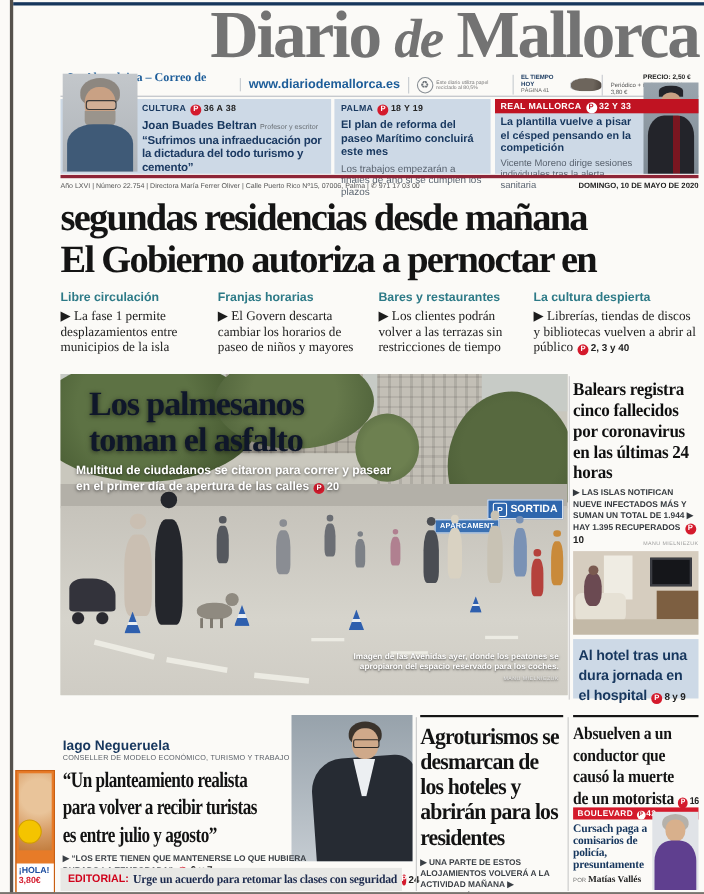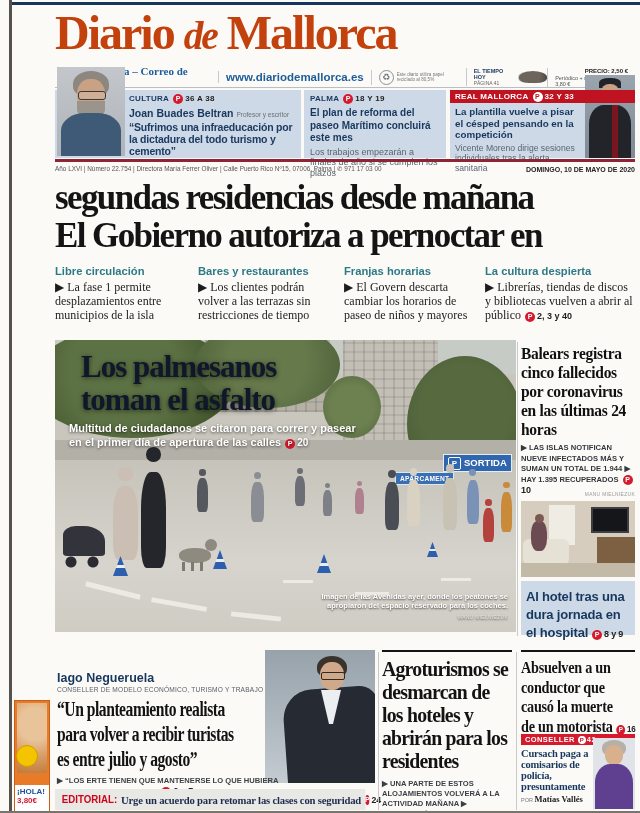--- a/index.html
+++ b/index.html
@@ -11,22 +11,22 @@
   .scan-line{position:absolute;left:9px;top:0;width:3px;height:813px;background:#55514c;}
   .bottom-rule{position:absolute;left:0;bottom:0;width:640px;height:2px;background:#78746e;}
   
   .side-promo{position:absolute;left:14px;top:700px;width:34px;height:110px;background:#e77b28;overflow:hidden;border:1px solid #c95f12;}
   .side-promo .ph{position:absolute;left:2px;top:2px;width:30px;height:70px;background:radial-gradient(circle at 60% 30%,#e9c49a 0 30%,#d9a06a 60%,#c07a3a);}
   .side-promo .badge{position:absolute;left:1px;top:44px;width:20px;height:20px;border-radius:50%;background:#f4c400;border:1px solid #d19d00;}
   .side-promo .promo-text{position:absolute;left:0;bottom:0;width:100%;height:26px;background:#fff;font-weight:bold;color:#1f4fa0;font-size:8px;line-height:9px;padding:2px 0 0 2px;box-sizing:border-box;}
   .side-promo .promo-price{display:block;color:#d41a2c;font-size:8px;}
   
   .top-rule{position:absolute;left:12px;top:2px;width:628px;height:3px;background:#16365c;}
-  .masthead{position:absolute;left:55px;top:3px;width:580px;margin:0;text-align:left;
-     font-family:"Liberation Serif",serif;font-weight:bold;color:#c2410c;font-size:48px;line-height:60px;letter-spacing:-2px;}
+  .masthead{position:absolute;left:55px;top:3px;width:580px;margin:0;text-align:right;
+     font-family:"Liberation Serif",serif;font-weight:bold;color:#737373;font-size:61px;line-height:60px;letter-spacing:-2px;}
   .masthead i{font-size:0.82em;}
   .mast-sub{position:absolute;left:55px;top:67px;width:580px;height:20px;display:flex;align-items:center;justify-content:center;border-bottom:1px solid #b9bec4;}
   .mast-sub>*{padding:0 7px;border-left:1px solid #c6cacf;}
   .mast-sub>*:first-child{border-left:none;}
   .sub-name{font-family:"Liberation Serif",serif;font-weight:bold;color:#1d5d99;font-size:11px;}
   .sub-url{font-weight:bold;color:#1d5d99;font-size:11.5px;}
   .sub-box{display:flex;align-items:center;gap:3px;}
   .rec-icon{width:13px;height:13px;border-radius:50%;border:1px solid #8a9096;color:#6a7076;font-size:9px;line-height:13px;text-align:center;}
   .rec-text{width:62px;font-size:4.6px;line-height:5.2px;color:#777;}
   .weather{flex-direction:column;align-items:flex-start;gap:0;}
@@ -254,26 +254,26 @@
     <span style="display:block;">segundas residencias desde mañana</span>
     <span style="display:block;">El Gobierno autoriza a pernoctar en</span>
   </h2>
 
   <div class="summary">
     <div>
       <div class="kicker">Libre circulación</div>
       <div class="sum-text">▶ La fase 1 permite desplazamientos entre municipios de la isla</div>
     </div>
     <div>
+      <div class="kicker">Franjas horarias</div>
+      <div class="sum-text">▶ El Govern descarta cambiar los horarios de paseo de niños y mayores</div>
+    </div>
+    <div>
       <div class="kicker">Bares y restaurantes</div>
       <div class="sum-text">▶ Los clientes podrán volver a las terrazas sin restricciones de tiempo</div>
-    </div>
-    <div>
-      <div class="kicker">Franjas horarias</div>
-      <div class="sum-text">▶ El Govern descarta cambiar los horarios de paseo de niños y mayores</div>
     </div>
     <div>
       <div class="kicker">La cultura despierta</div>
       <div class="sum-text"><span>▶ Librerías, tiendas de discos y bibliotecas vuelven a abrir al público</span><span class="pmark">P</span><span class="pnum">2, 3 y 40</span></div>
     </div>
   </div>
 
   <div class="photo">
     <div class="sky"></div>
     <div class="bld" style="left:150px;top:0;width:125px;height:72px;"></div>
@@ -382,21 +382,21 @@
 
   <section class="court">
     <div class="col-rule"></div>
     <h3 class="court-head condense" style="margin:0;">
       <span>Absuelven a un conductor que causó la muerte</span>
       <span style="white-space:nowrap;"><span>de un motorista</span><span class="pmark">P</span><span class="pnum">16</span></span>
     </h3>
   </section>
 
   <section class="blvd">
-    <div class="blvd-bar"><span>CONSELLER</span><span class="pmark inv">P</span><span class="pnum">42</span></div>
+    <div class="blvd-bar"><span>BOULEVARD</span><span class="pmark inv">P</span><span class="pnum">42</span></div>
     <div class="blvd-head">Cursach paga a comisarios de policía, presuntamente</div>
     <div class="blvd-by"><span>POR </span><b>Matías Vallés</b></div>
     <div class="blvd-photo">
       <div class="bp-hair"></div>
         <div class="bp-face"></div>
         <div class="bp-body"></div>
     </div>
   </section>
 
   <div class="bottom-rule"></div>

